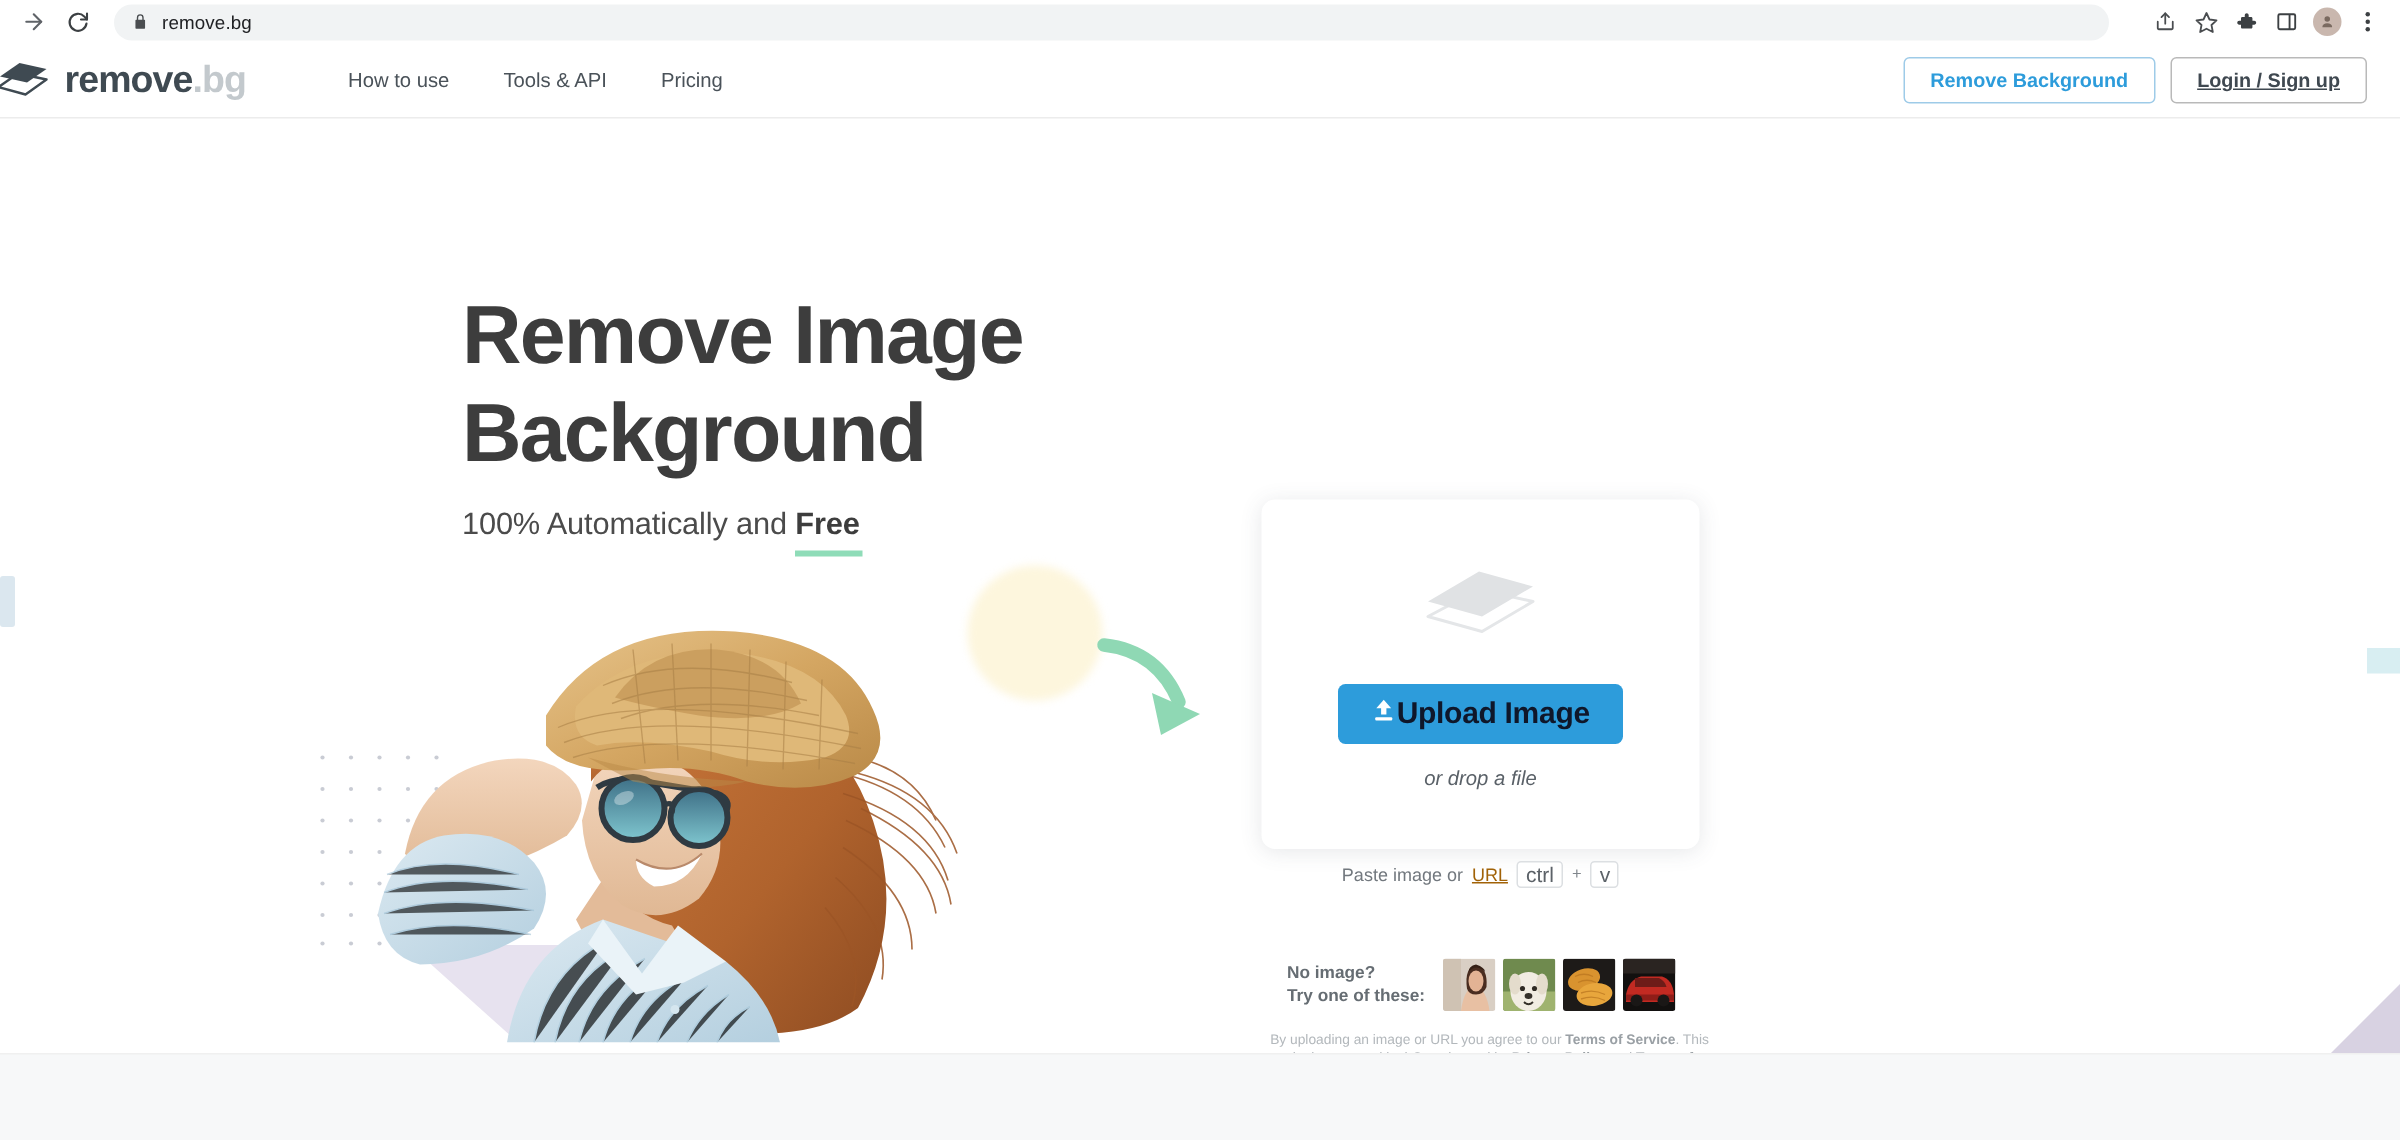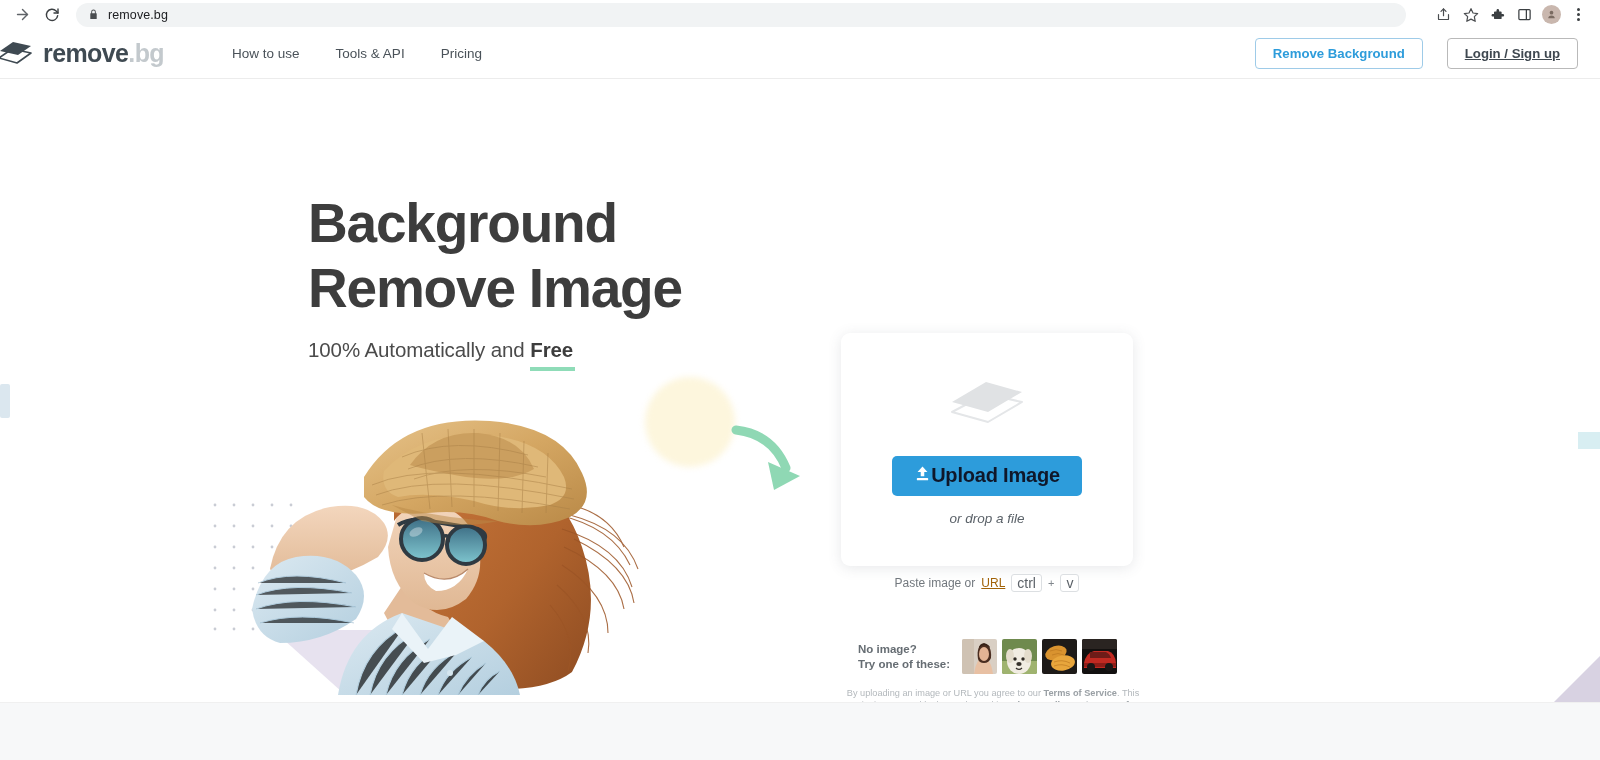--- a/index.html
+++ b/index.html
@@ -84,21 +84,21 @@
   .logo-text .t2 { color: #c3c9cd; }
 
   .main-nav { display: flex; align-items: center; gap: 0px; margin-left: 50px; }
   .nav-link {
     font-size: 13.5px;
     color: #4a5259;
     padding: 6px 18px;
     text-decoration: none;
     white-space: nowrap;
   }
-  .header-right { margin-left: auto; display: flex; align-items: center; gap: 24px; text-align: center; }
+  .header-right { margin-left: auto; display: flex; align-items: center; gap: 10px; text-align: center; }
   .btn-outline {
     height: 31px;
     padding: 0 17px;
     border-radius: 4px;
     display: flex; align-items: center;
     font-size: 13.2px;
     font-weight: bold;
     background: #fff;
     white-space: nowrap;
   }
@@ -416,22 +416,22 @@
         <circle cx="40" cy="126" r="1.4"></circle>
         <circle cx="59" cy="126" r="1.4"></circle>
         <circle cx="78" cy="126" r="1.4"></circle>
     </g>
   </svg>
 
   <div class="deco deco-tri-left"></div>
 
   <div class="hero-text">
     <div class="hero-h1">
+      <div>Remove Image</div>
       <div>Background</div>
-      <div>Remove Image</div>
     </div>
     <div class="hero-sub"><span>100% Automatically and </span><span class="free">Free</span></div>
   </div>
 
   <svg class="hero-photo" viewBox="0 0 420 298">
     <defs>
       <linearGradient id="hairG" x1="0" y1="0" x2="1" y2="1">
         <stop offset="0%" stop-color="#c8763a"></stop>
           <stop offset="55%" stop-color="#b0632d"></stop>
           <stop offset="100%" stop-color="#8e4c22"></stop>

